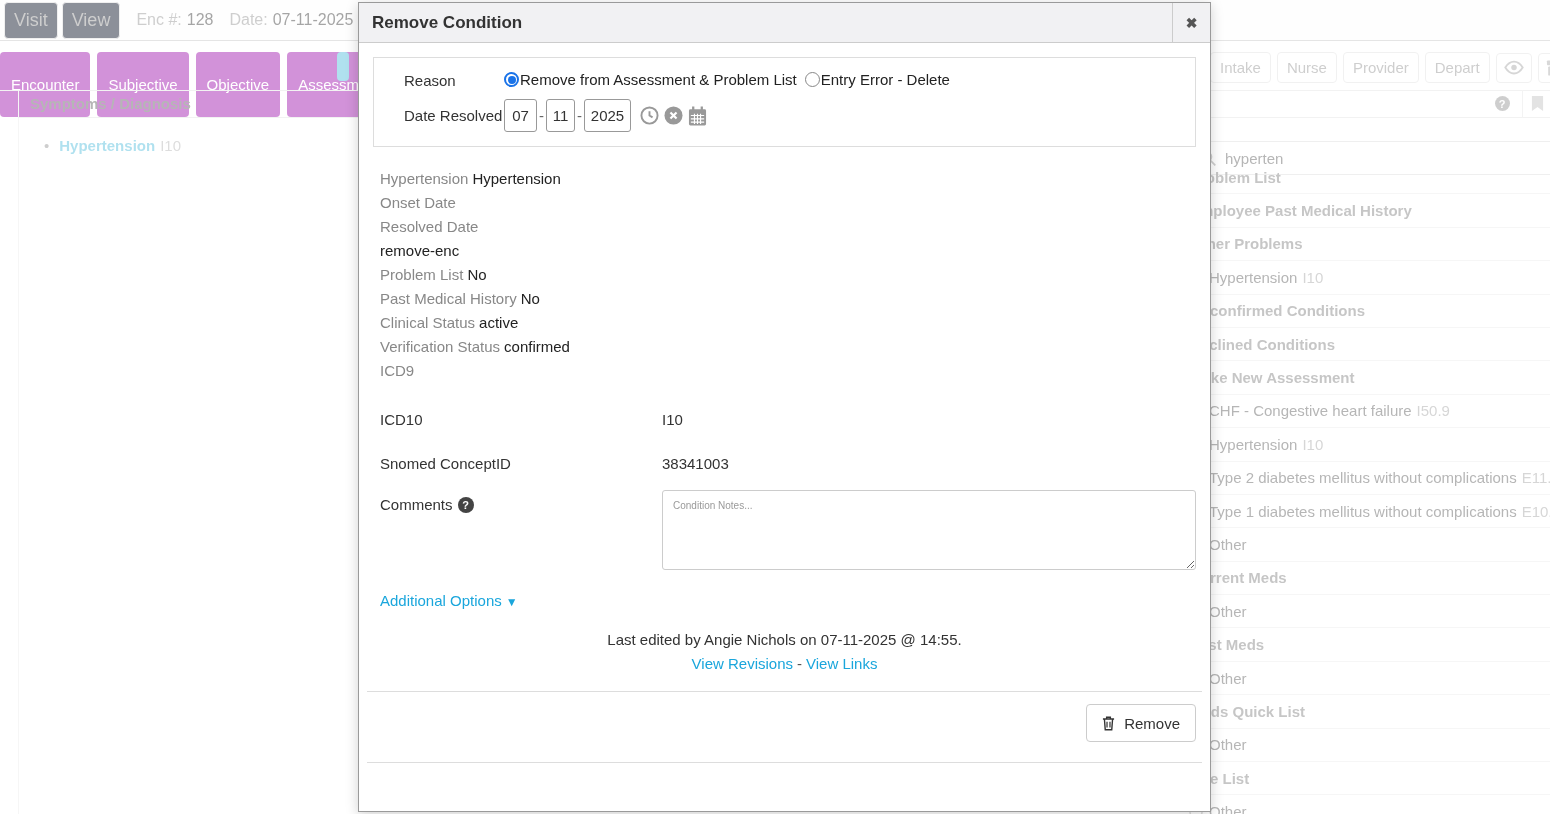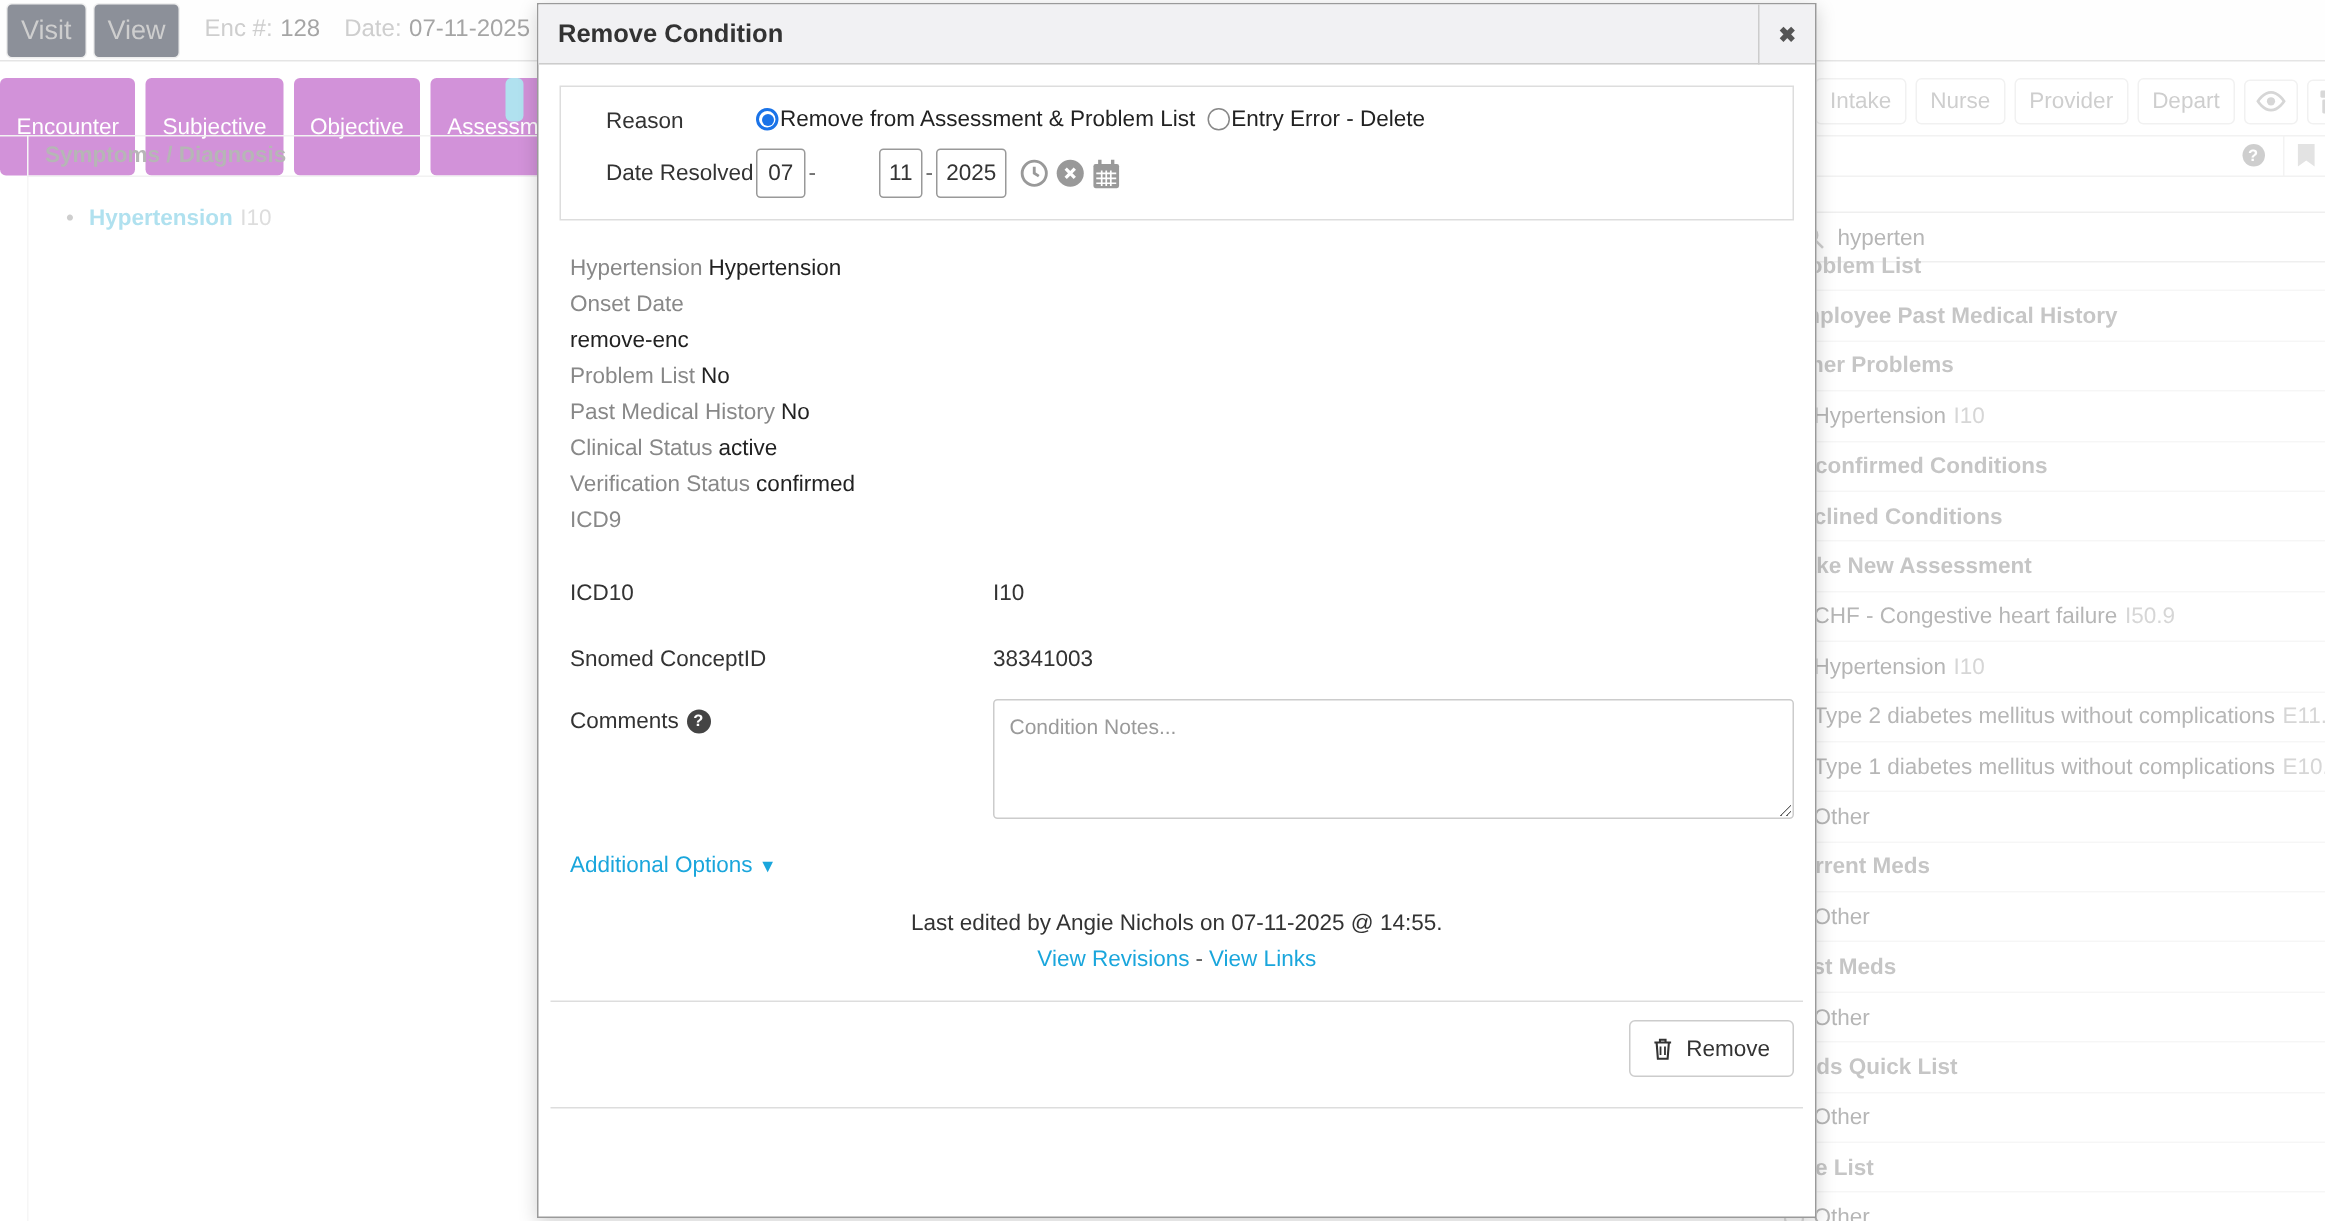--- a/index.html
+++ b/index.html
@@ -58,38 +58,38 @@
   .flabel { width:100px; color:#333; font-size:15px; padding-top:2px; flex:none; }
   .radios { display:flex; flex-direction:row; gap:8px; }
   .radio-line { display:flex; align-items:center; }
   .rdo { width:15px; height:15px; border-radius:50%; border:1px solid #888; background:#fff; flex:none; }
   .rdo.sel { border:2px solid #1a73e8; position:relative; }
   .rdo.sel::after { content:""; position:absolute; inset:1.5px; background:#1a73e8; border-radius:50%; }
   .rlabel { font-size:15px; color:#222; margin-left:1px; }
   .daterow { margin-top:10px; align-items:center; }
   .daterow .flabel { padding-top:0; }
   .dinput { height:33px; border:1px solid #999; border-radius:3px; text-align:center; font-size:15px; color:#333; font-family:"Liberation Sans",sans-serif; outline:none; }
-  .dm { width:33px; } .dd { width:29px;margin-left:40px; } .dy { width:47px; }
+  .dm { width:33px; } .dd { width:29px; } .dy { width:47px; }
   .dash { color:#666; margin:0 2px; }
   .dicons { display:flex; align-items:center; gap:5px; margin-left:9px; }
 
   .details { margin:20px 0 0 21px; }
   .dline { font-size:15px; line-height:24px; }
   .dlabel { color:#888; }
   .dlabel:not(:empty) { margin-right:4px; }
   .dvalue { color:#222; }
 
   .kv { display:flex; margin-left:21px; font-size:15px; }
   .kv1 { margin-top:28px; } .kv2 { margin-top:27px; }
   .kvlabel { width:282px; color:#333; flex:none; }
   .kvvalue { color:#333; }
   .comments { margin-top:18px; align-items:flex-start; }
   .comments .kvlabel { display:flex; align-items:center; gap:5px; padding-top:6px; }
   .helpbadge { width:16px; height:16px; border-radius:50%; background:#444; color:#fff; font-size:11px; font-weight:bold; display:flex; align-items:center; justify-content:center; }
-  textarea.notes { width:534px; height:80px; border:1px solid #ccc; border-radius:3px; padding:9px 10px; font-size:14px; color:#333; font-family:"Liberation Sans",sans-serif; resize:vertical; outline:none; }
+  textarea.notes { width:534px; height:80px; border:1px solid #ccc; border-radius:3px; padding:9px 10px; font-size:10px; color:#333; font-family:"Liberation Sans",sans-serif; resize:vertical; outline:none; }
   textarea.notes::placeholder { color:#9a9a9a; }
 
   .addopts { margin:22px 0 0 21px; color:#1aa6dc; font-size:15px; cursor:pointer; display:inline-block; }
   .addopts .tri { font-size:12px; margin-left:4px; }
 
   .editinfo { text-align:center; margin-top:22px; font-size:15px; color:#333; }
   .linksline { text-align:center; margin-top:7px; font-size:15px; }
   .blink { color:#1aa6dc; cursor:pointer; }
   .lsep { color:#555; margin:0 4px; }
 
@@ -316,20 +316,21 @@
             <rect x="1" y="3.5" width="18" height="17" rx="1.5" fill="#999"></rect>
             <path d="M3 10h14M3 13.5h14M3 17h14M6.8 8v11M10 8v11M13.2 8v11" stroke="#fff" stroke-width="1.2"></path>
           </svg>
       </span>
     </div>
   </div>
 
   <div class="details">
     <div class="dline"><span class="dlabel">Hypertension</span><span class="dvalue">Hypertension</span></div>
     <div class="dline"><span class="dlabel">Onset Date</span><span class="dvalue"></span></div>
+    <div class="dline"><span class="dlabel">Resolved Date</span><span class="dvalue"></span></div>
     <div class="dline"><span class="dlabel"></span><span class="dvalue">remove-enc</span></div>
     <div class="dline"><span class="dlabel">Problem List</span><span class="dvalue">No</span></div>
     <div class="dline"><span class="dlabel">Past Medical History</span><span class="dvalue">No</span></div>
     <div class="dline"><span class="dlabel">Clinical Status</span><span class="dvalue">active</span></div>
     <div class="dline"><span class="dlabel">Verification Status</span><span class="dvalue">confirmed</span></div>
     <div class="dline"><span class="dlabel">ICD9</span><span class="dvalue"></span></div>
   </div>
 
   <div class="kv kv1">
     <span class="kvlabel">ICD10</span>

